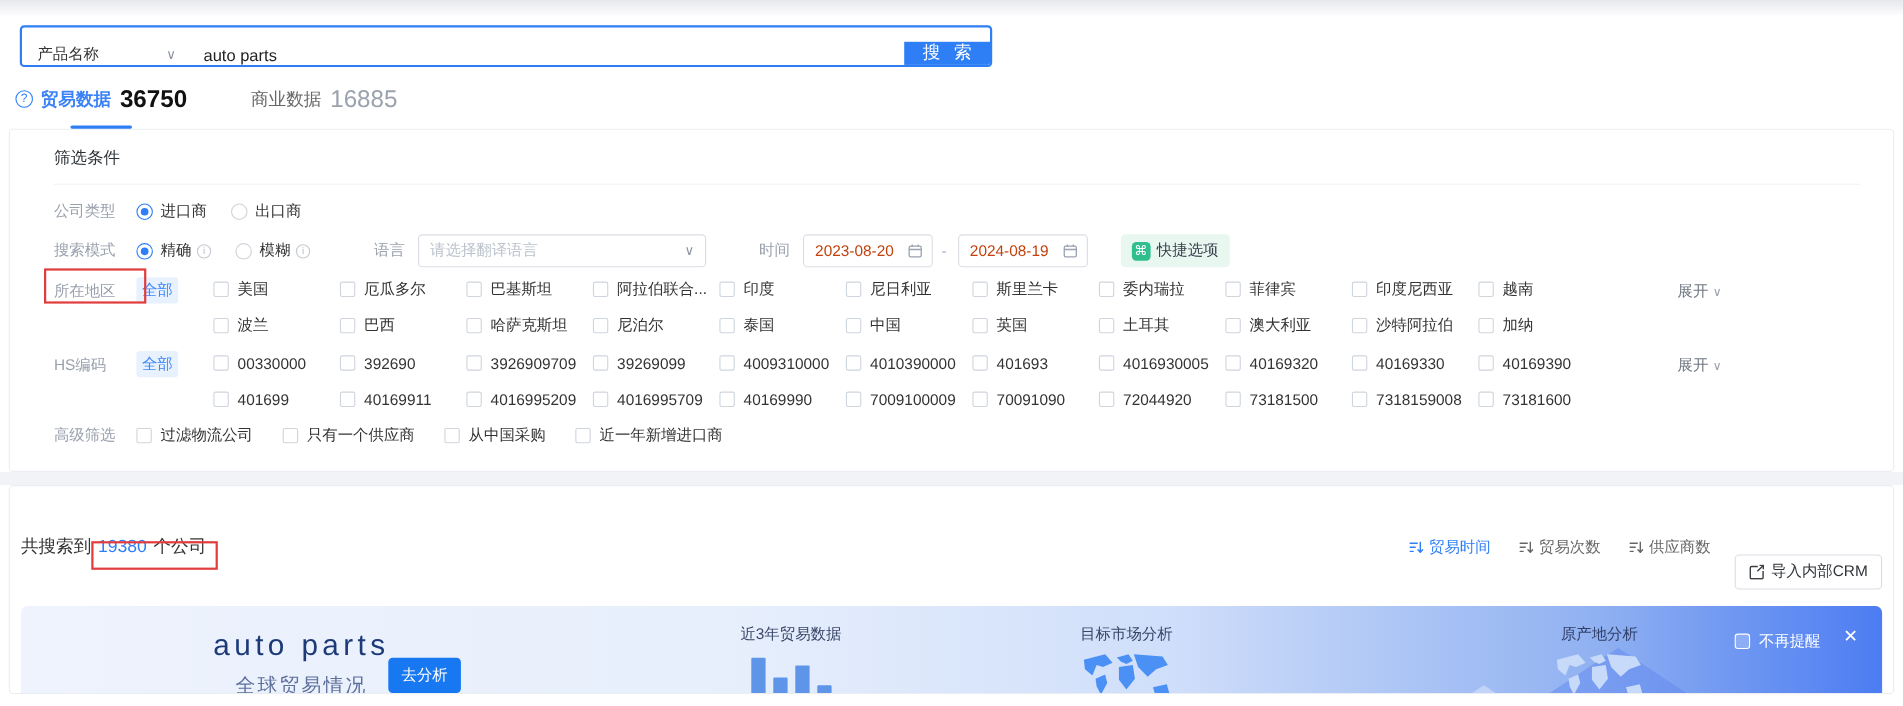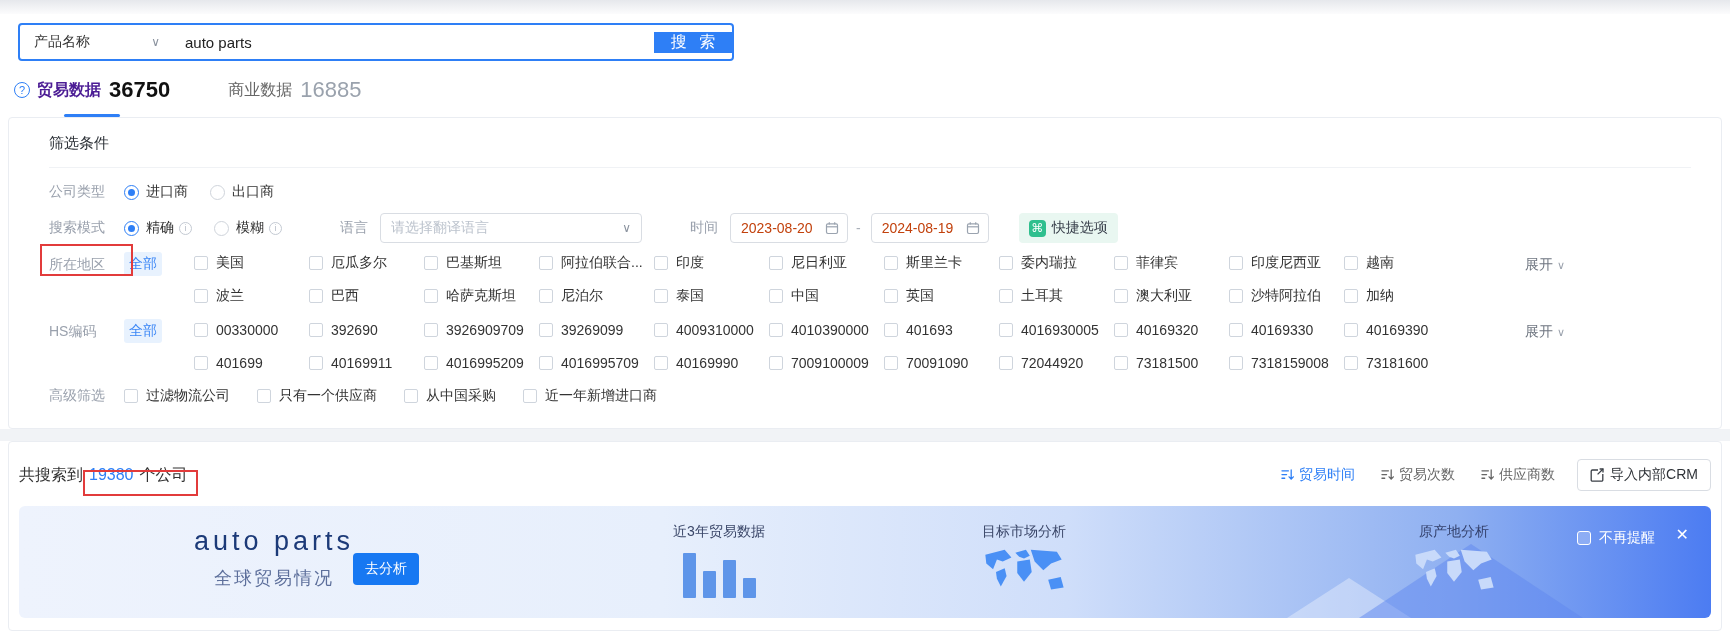--- a/index.html
+++ b/index.html
@@ -5,38 +5,38 @@
   * { box-sizing: border-box; margin: 0; padding: 0; }
   body {
     width: 1730px; height: 642px; overflow: hidden;
     font-family: "Liberation Sans", "DejaVu Sans", sans-serif;
     background: #fff; color: #333;
   }
   .top-grad { height: 14px; background: linear-gradient(#e6e8ec, #fcfcfd); }
 
   
   .search-row {
-    display: flex; align-items: center;
-    margin: 9px 0 0 18px; width: 716px; height: 38px;
+    display: flex; align-items: flex-end;
+    margin: 9px 0 0 18px; width: 884px; height: 38px;
     border: 2px solid #2e7ff6; border-radius: 4px; background: #fff; overflow: hidden;
   }
   .cat-select { display: flex; align-items: center; width: 150px; padding: 0 10px 0 14px; font-size: 14px; color: #333; cursor: pointer; }
   .chev { color: #8a929e; font-size: 12px; line-height: 1; }
   .cat-select .chev { margin-left: auto; }
   .divider-v { width: 1px; background: #e4e7eb; margin: 7px 0; }
   .search-input { flex: 1; border: 0; outline: 0; font-size: 15px; padding: 0 14px; color: #222; font-family: inherit; }
   .search-btn { width: 78px; background: #2e7ff6; color: #fff; font-size: 16px; letter-spacing: 4px; display: flex; align-items: center; justify-content: center; cursor: pointer; padding-left: 4px; }
 
   
   .tabs { display: flex; align-items: flex-end; margin: 16px 0 0 14px; }
   .tab { display: flex; align-items: center; margin-right: 58px; padding-bottom: 14px; position: relative; cursor: pointer; }
   .q-icon { width: 16px; height: 16px; border: 1px solid #2e7ff6; color: #2e7ff6; border-radius: 50%; font-size: 11px; display: flex; align-items: center; justify-content: center; margin-right: 7px; }
   .tab-label { font-size: 16px; color: #666; margin-right: 8px; }
   .tab-count { font-size: 22px; color: #9aa2ad; }
-  .tab.active .tab-label { color: #4c1d95; font-weight: bold; }
+  .tab.active .tab-label { color: #3b82f6; font-weight: bold; }
   .tab.active .tab-count { color: #111; font-weight: bold; }
   .tab.active::after { content: ""; position: absolute; bottom: 0; left: 50%; transform: translateX(-50%); width: 56px; height: 3px; background: #2e7ff6; border-radius: 2px; }
 
   
   .panel { margin: 0 8px; border: 1px solid #eaedf2; border-radius: 4px; background: #fff; }
   .filter-panel { padding: 16px 0 12px; }
   .filter-title { margin-left: 40px; font-size: 15px; color: #2c3137; }
   .filter-divider { height: 1px; background: #f0f2f5; margin: 14px 30px 6px 40px; }
   .frow { display: flex; align-items: center; min-height: 36px; padding-left: 40px; position: relative; }
   .flabel { width: 75px; font-size: 14px; color: #9aa1ad; flex-shrink: 0; position: relative; }
@@ -80,21 +80,21 @@
   .results-panel { height: 190px; overflow: hidden; margin-top: 0; }
   .results-bar { display: flex; align-items: center; padding: 17px 10px 13px 10px; }
   .res-text { font-size: 16px; color: #333; display: flex; align-items: center; }
   .res-wrap { position: relative; display: inline-flex; align-items: center; margin-left: 6px; }
   .res-count { color: #2e7ff6; margin-right: 6px; }
   .red-frame-count { position: absolute; left: -6px; top: 5px; right: -10px; bottom: -10px; border: 2px solid #e23b3b; pointer-events: none; }
   .spacer { flex: 1; }
   .sort-item { display: flex; align-items: center; margin-left: 26px; font-size: 14px; color: #666; cursor: pointer; }
   .sort-item svg { margin-right: 5px; }
   .sort-item.active { color: #2e7ff6; }
-  .crm-btn { margin-left: 22px; height: 32px; border: 1px solid #d9dde3; border-radius: 4px; display: flex; align-items: center; padding: 0 12px; font-size: 14px; color: #2f3338; cursor: pointer; background: #fff; }
+  .crm-btn { margin-left: 22px; height: 32px; border: 1px solid #d9dde3; border-radius: 4px; display: flex; align-items: center; padding: 0 12px; font-size: 14px; color: #2f3338; cursor: pointer; background: #fff; margin-top: 45px; }
   .crm-btn svg { margin-right: 6px; }
 
   
   .banner { position: relative; margin: 2px 10px 0; height: 112px; border-radius: 6px; overflow: hidden;
     background: linear-gradient(90deg, #eef3fd 0%, #e7effc 38%, #cfdefa 62%, #8fb0f1 85%, #4c7cf2 100%); }
   .b-left { position: absolute; left: 118px; top: 20px; width: 274px; text-align: center; }
   .b-title { font-size: 27px; color: #1c3a78; letter-spacing: 4px; font-weight: 500; }
   .b-sub { font-size: 18px; color: #5d6f9b; margin-top: 9px; letter-spacing: 2px; }
   .b-analyze { position: absolute; left: 334px; top: 47px; width: 66px; height: 32px; background: #1778f2; color: #fff; font-size: 14px; border-radius: 4px; display: flex; align-items: center; justify-content: center; cursor: pointer; }
   .b-card { position: absolute; top: 17px; text-align: center; }

